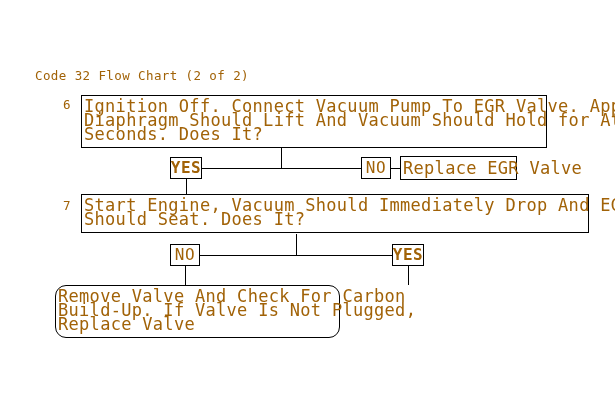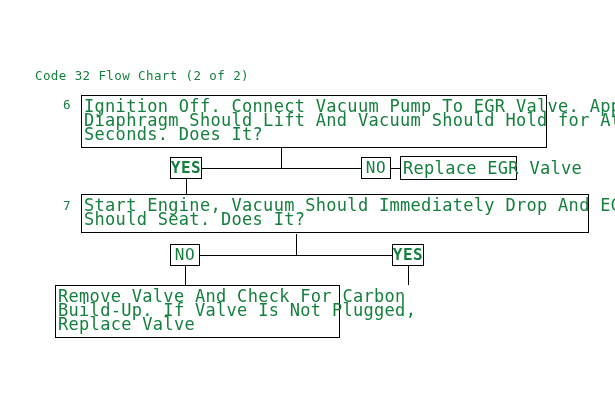--- a/index.html
+++ b/index.html
@@ -7,21 +7,21 @@
     padding: 0;
     background: #ffffff;
   }
   #page {
     position: relative;
     width: 615px;
     height: 411px;
     background: #ffffff;
     overflow: hidden;
     font-family: "DejaVu Sans Mono", "Liberation Mono", monospace;
-    color: #15803d;
+    color: #a16207;
   }
   .title {
     position: absolute;
     left: 35px;
     top: 68px;
     font-size: 12.5px;
     letter-spacing: 0.4px;
     white-space: pre;
   }
   .step-num {
@@ -95,19 +95,19 @@
 Should Seat. Does It?</div>
 
   <div class="line-v" style="left:296px; top:234px; height:21px;"></div>
   <div class="line-h" style="left:200px; top:255px; width:192px;"></div>
 
   <div class="tag tag-no" style="left:170px; top:244px; width:30px; height:22px;">NO</div>
 
   <div class="tag tag-yes" style="left:392px; top:244px; width:32px; height:22px;">YES</div>
 
   <div class="line-v" style="left:185px; top:266px; height:19px;"></div>
-  <div class="box" style="left:55px; top:285px; width:285px; height:53px;">Remove Valve And Check For Carbon
+  <div class="box" style="left:55px; top:285px; width:285px; height:53px;border-radius:11px;">Remove Valve And Check For Carbon
 Build-Up. If Valve Is Not Plugged,
 Replace Valve</div>
 
   <div class="line-v" style="left:408px; top:266px; height:19px;"></div>
 
 </div>
 
 </body></html>

